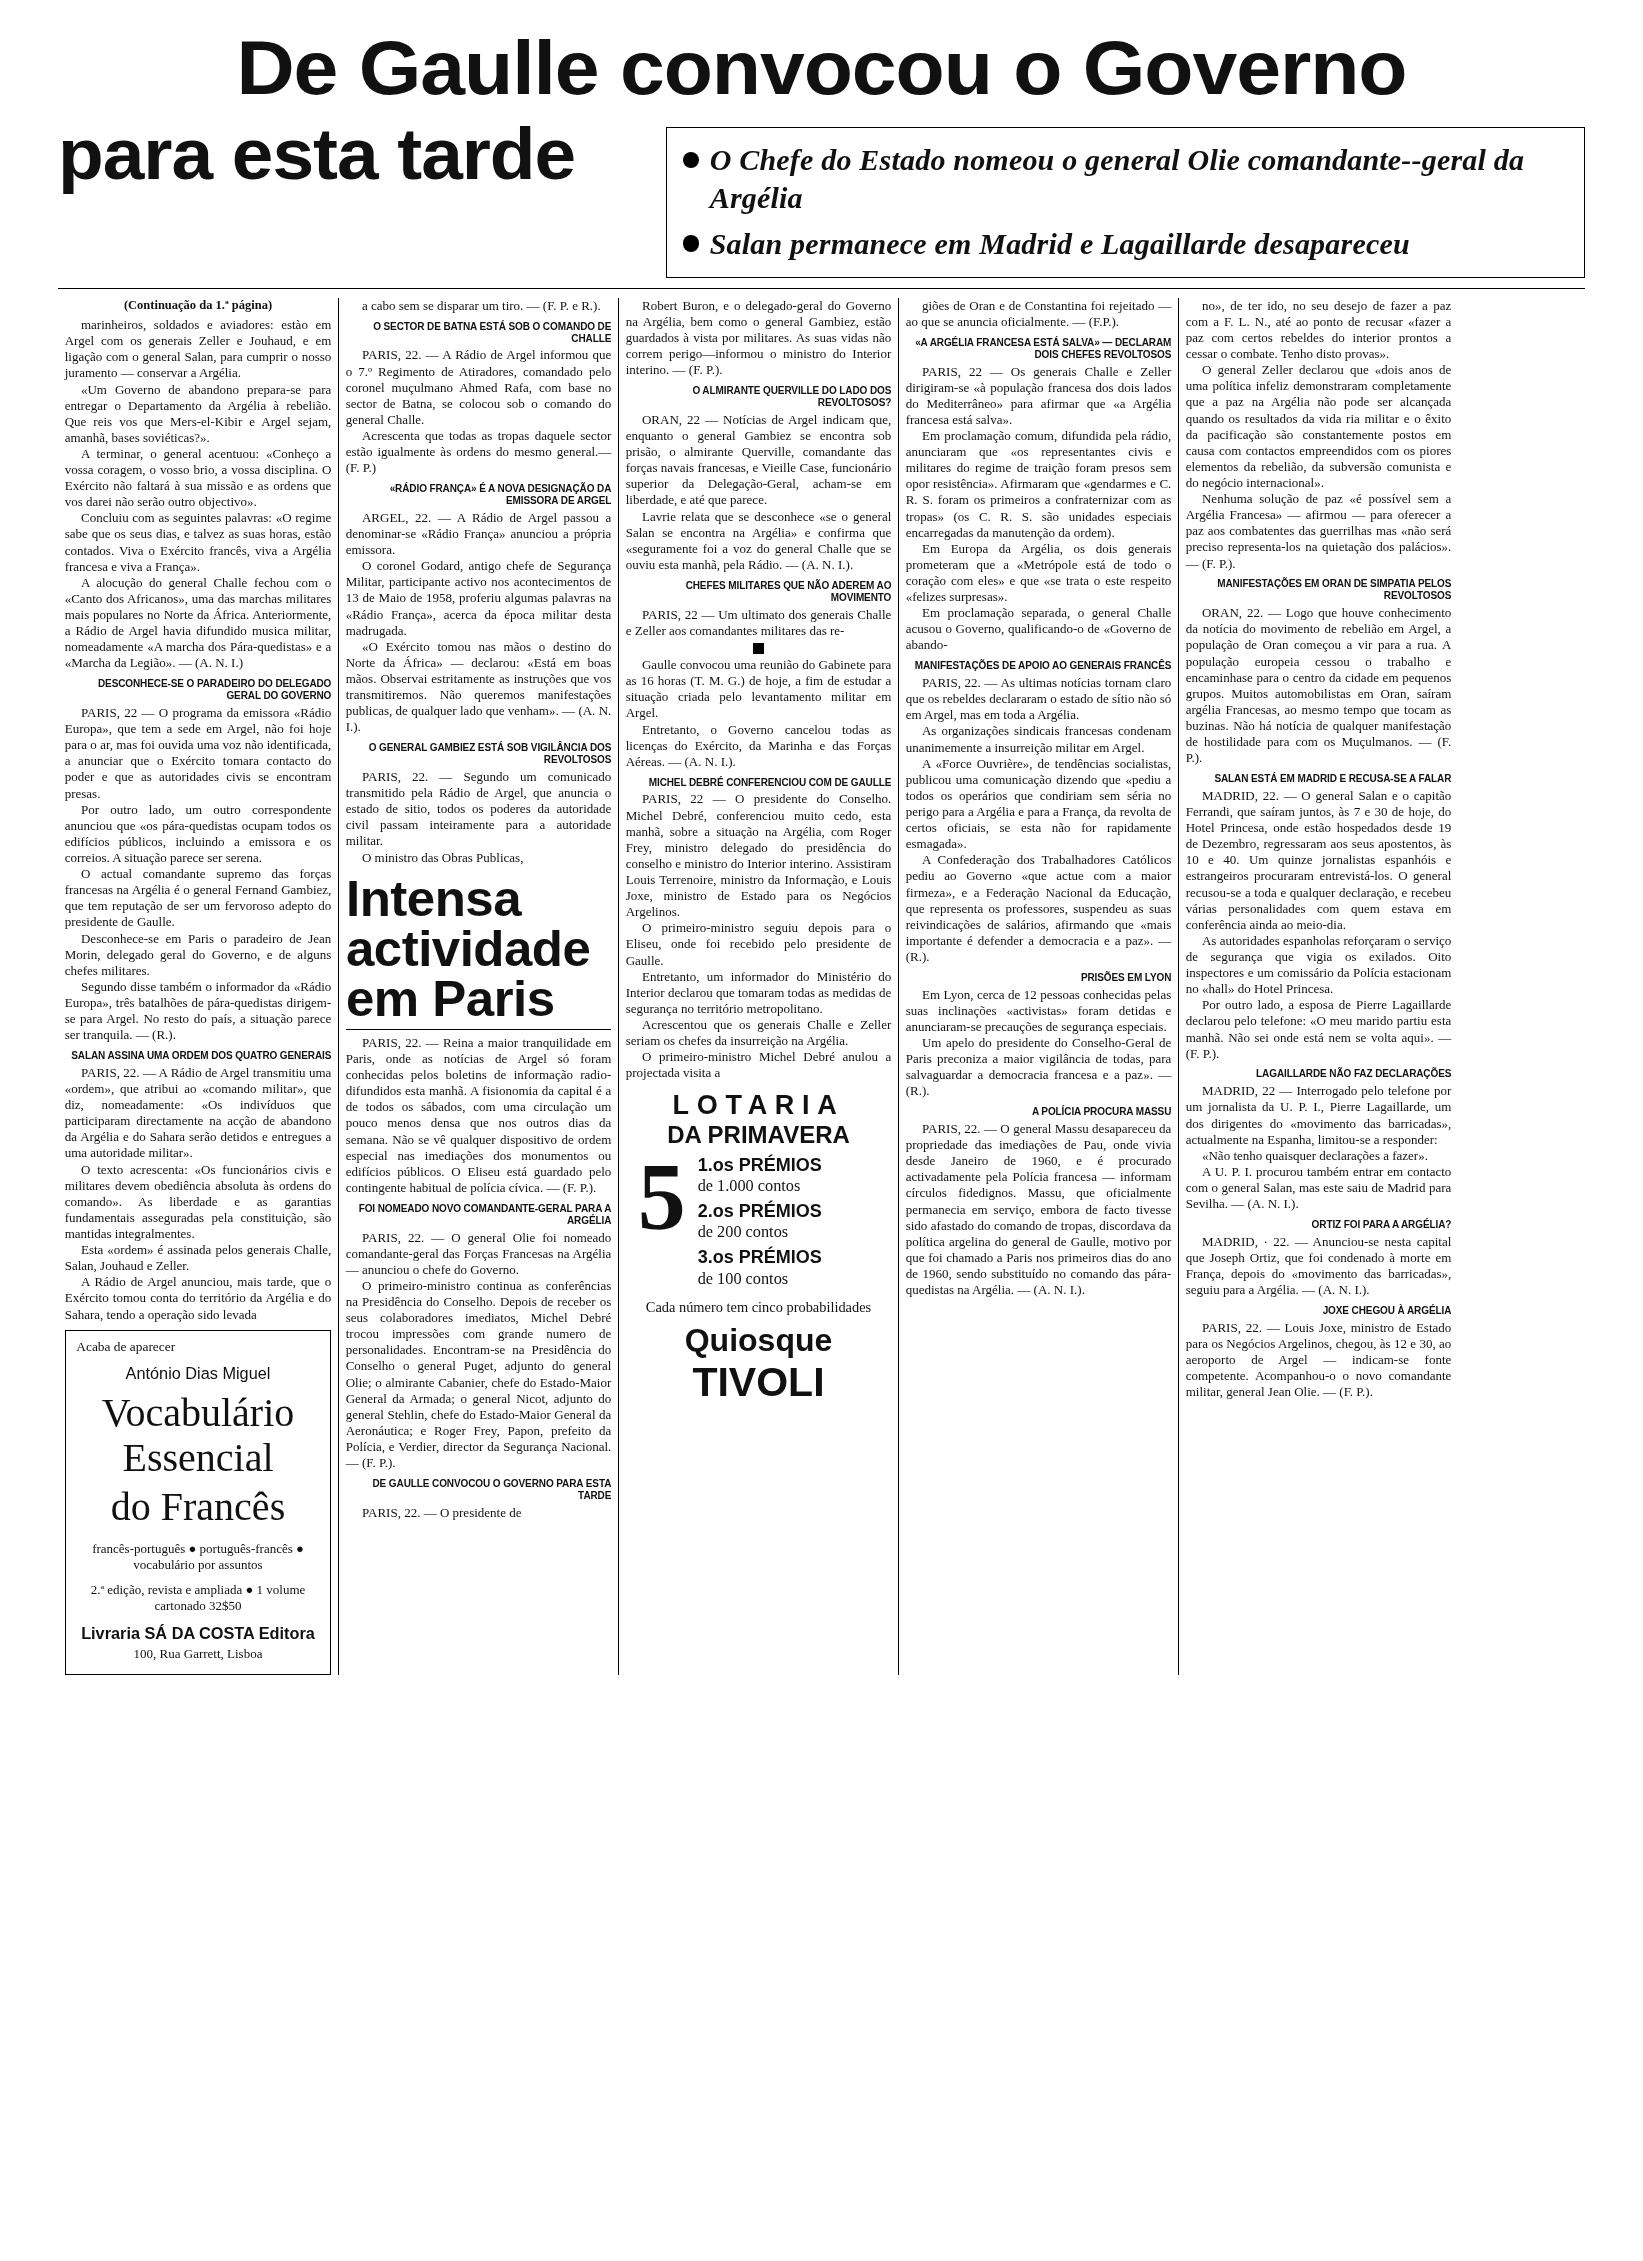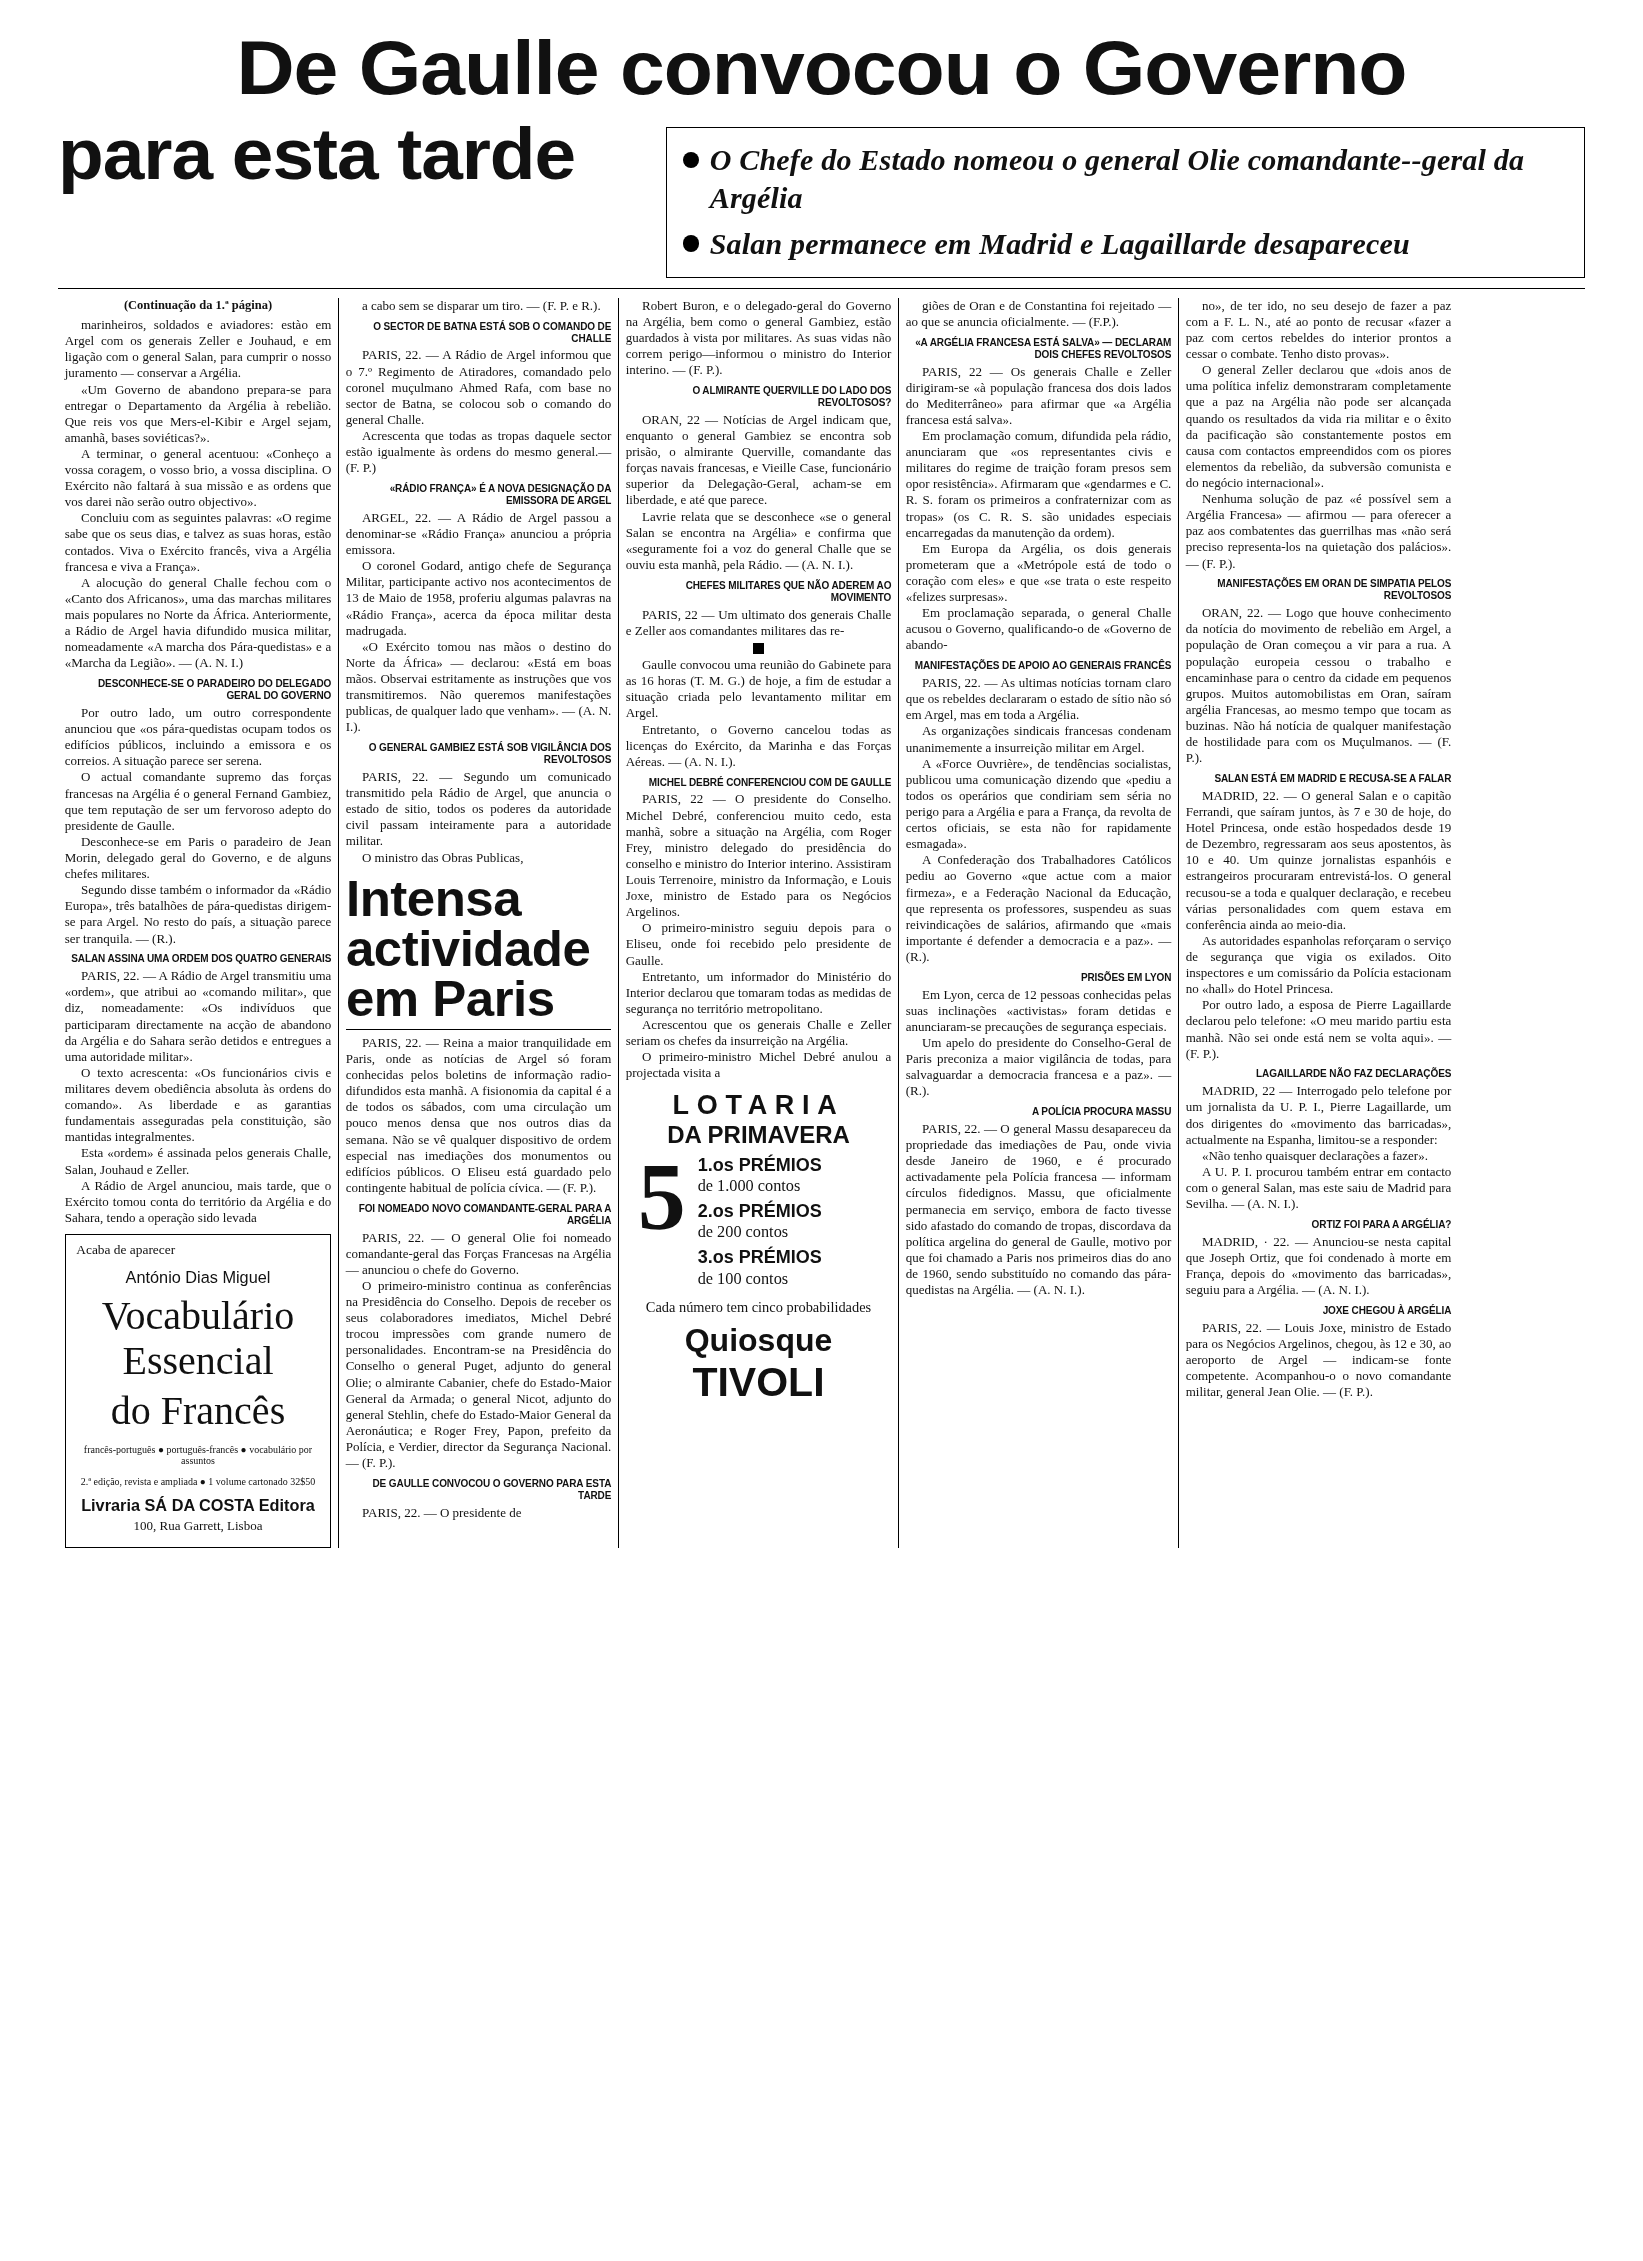--- a/index.html
+++ b/index.html
@@ -112,21 +112,21 @@
     margin-top:7.7px;
     text-align:center;
   }
   .ad-small { font-size:13.4px; text-align:left; text-indent:0; margin-bottom:8.6px; }
   .ad-author { font-family:"Liberation Sans", sans-serif; font-size:16.3px; margin-bottom:7.7px; }
   .ad-title {
     font-family:"Liberation Serif", serif;
     font-size:40px; line-height:1.12; margin-bottom:4.8px;
   }
   .ad-title2 { font-size:40px; line-height:1.12; margin-bottom:10.6px; }
-  .ad-sub { font-size:10px; margin-bottom:9.6px;margin-top:7px; }
+  .ad-sub { font-size:13px; margin-bottom:9.6px;margin-top:7px; }
   .ad-pub { font-family:"Liberation Sans", sans-serif; font-weight:bold; font-size:16.3px; }
   .ad-addr { font-size:13px; margin-top:2.9px; }
 
   .lotaria-title {
     font-family:"Liberation Sans", sans-serif;
     font-weight:bold; font-size:27px; letter-spacing:7.7px;
     text-align:center; margin-top:5.8px; text-indent:0;
   }
   .lotaria-sub {
     font-family:"Liberation Sans", sans-serif;
@@ -200,20 +200,21 @@
     <div class="cols">
 
       <div class="col">
         <div class="p contnote">(Continuação da 1.ª página)</div>
         <div class="p">marinheiros, soldados e aviadores: estào em Argel com os generais Zeller e Jouhaud, e em ligação com o general Salan, para cumprir o nosso juramento — conservar a Argélia.</div>
         <div class="p">«Um Governo de abandono prepara-se para entregar o Departamento da Argélia à rebelião. Que reis vos que Mers-el-Kibir e Argel sejam, amanhã, bases soviéticas?».</div>
         <div class="p">A terminar, o general acentuou: «Conheço a vossa coragem, o vosso brio, a vossa disciplina. O Exército não faltará à sua missão e as ordens que vos darei não serão outro objectivo».</div>
         <div class="p">Concluiu com as seguintes palavras: «O regime sabe que os seus dias, e talvez as suas horas, estão contados. Viva o Exército francês, viva a Argélia francesa e viva a França».</div>
         <div class="p">A alocução do general Challe fechou com o «Canto dos Africanos», uma das marchas militares mais populares no Norte da África. Anteriormente, a Rádio de Argel havia difundido musica militar, nomeadamente «A marcha dos Pára-quedistas» e a «Marcha da Legião». — (A. N. I.)</div>
         <div class="subhead">DESCONHECE-SE O PARADEIRO DO DELEGADO GERAL DO GOVERNO</div>
+        <div class="p">PARIS, 22 — O programa da emissora «Rádio Europa», que tem a sede em Argel, não foi hoje para o ar, mas foi ouvida uma voz não identificada, a anunciar que o Exército tomara contacto do poder e que as autoridades civis se encontram presas.</div>
         <div class="p">Por outro lado, um outro correspondente anunciou que «os pára-quedistas ocupam todos os edifícios públicos, incluindo a emissora e os correios. A situação parece ser serena.</div>
         <div class="p">O actual comandante supremo das forças francesas na Argélia é o general Fernand Gambiez, que tem reputação de ser um fervoroso adepto do presidente de Gaulle.</div>
         <div class="p">Desconhece-se em Paris o paradeiro de Jean Morin, delegado geral do Governo, e de alguns chefes militares.</div>
         <div class="p">Segundo disse também o informador da «Rádio Europa», três batalhões de pára-quedistas dirigem-se para Argel. No resto do país, a situação parece ser tranquila. — (R.).</div>
         <div class="subhead">SALAN ASSINA UMA ORDEM DOS QUATRO GENERAIS</div>
         <div class="p">PARIS, 22. — A Rádio de Argel transmitiu uma «ordem», que atribui ao «comando militar», que diz, nomeadamente: «Os indivíduos que participaram directamente na acção de abandono da Argélia e do Sahara serão detidos e entregues a uma autoridade militar».</div>
         <div class="p">O texto acrescenta: «Os funcionários civis e militares devem obediência absoluta às ordens do comando». As liberdade e as garantias fundamentais asseguradas pela constituição, são mantidas integralmentes.</div>
         <div class="p">Esta «ordem» é assinada pelos generais Challe, Salan, Jouhaud e Zeller.</div>
         <div class="p">A Rádio de Argel anunciou, mais tarde, que o Exército tomou conta do território da Argélia e do Sahara, tendo a operação sido levada</div>
 

